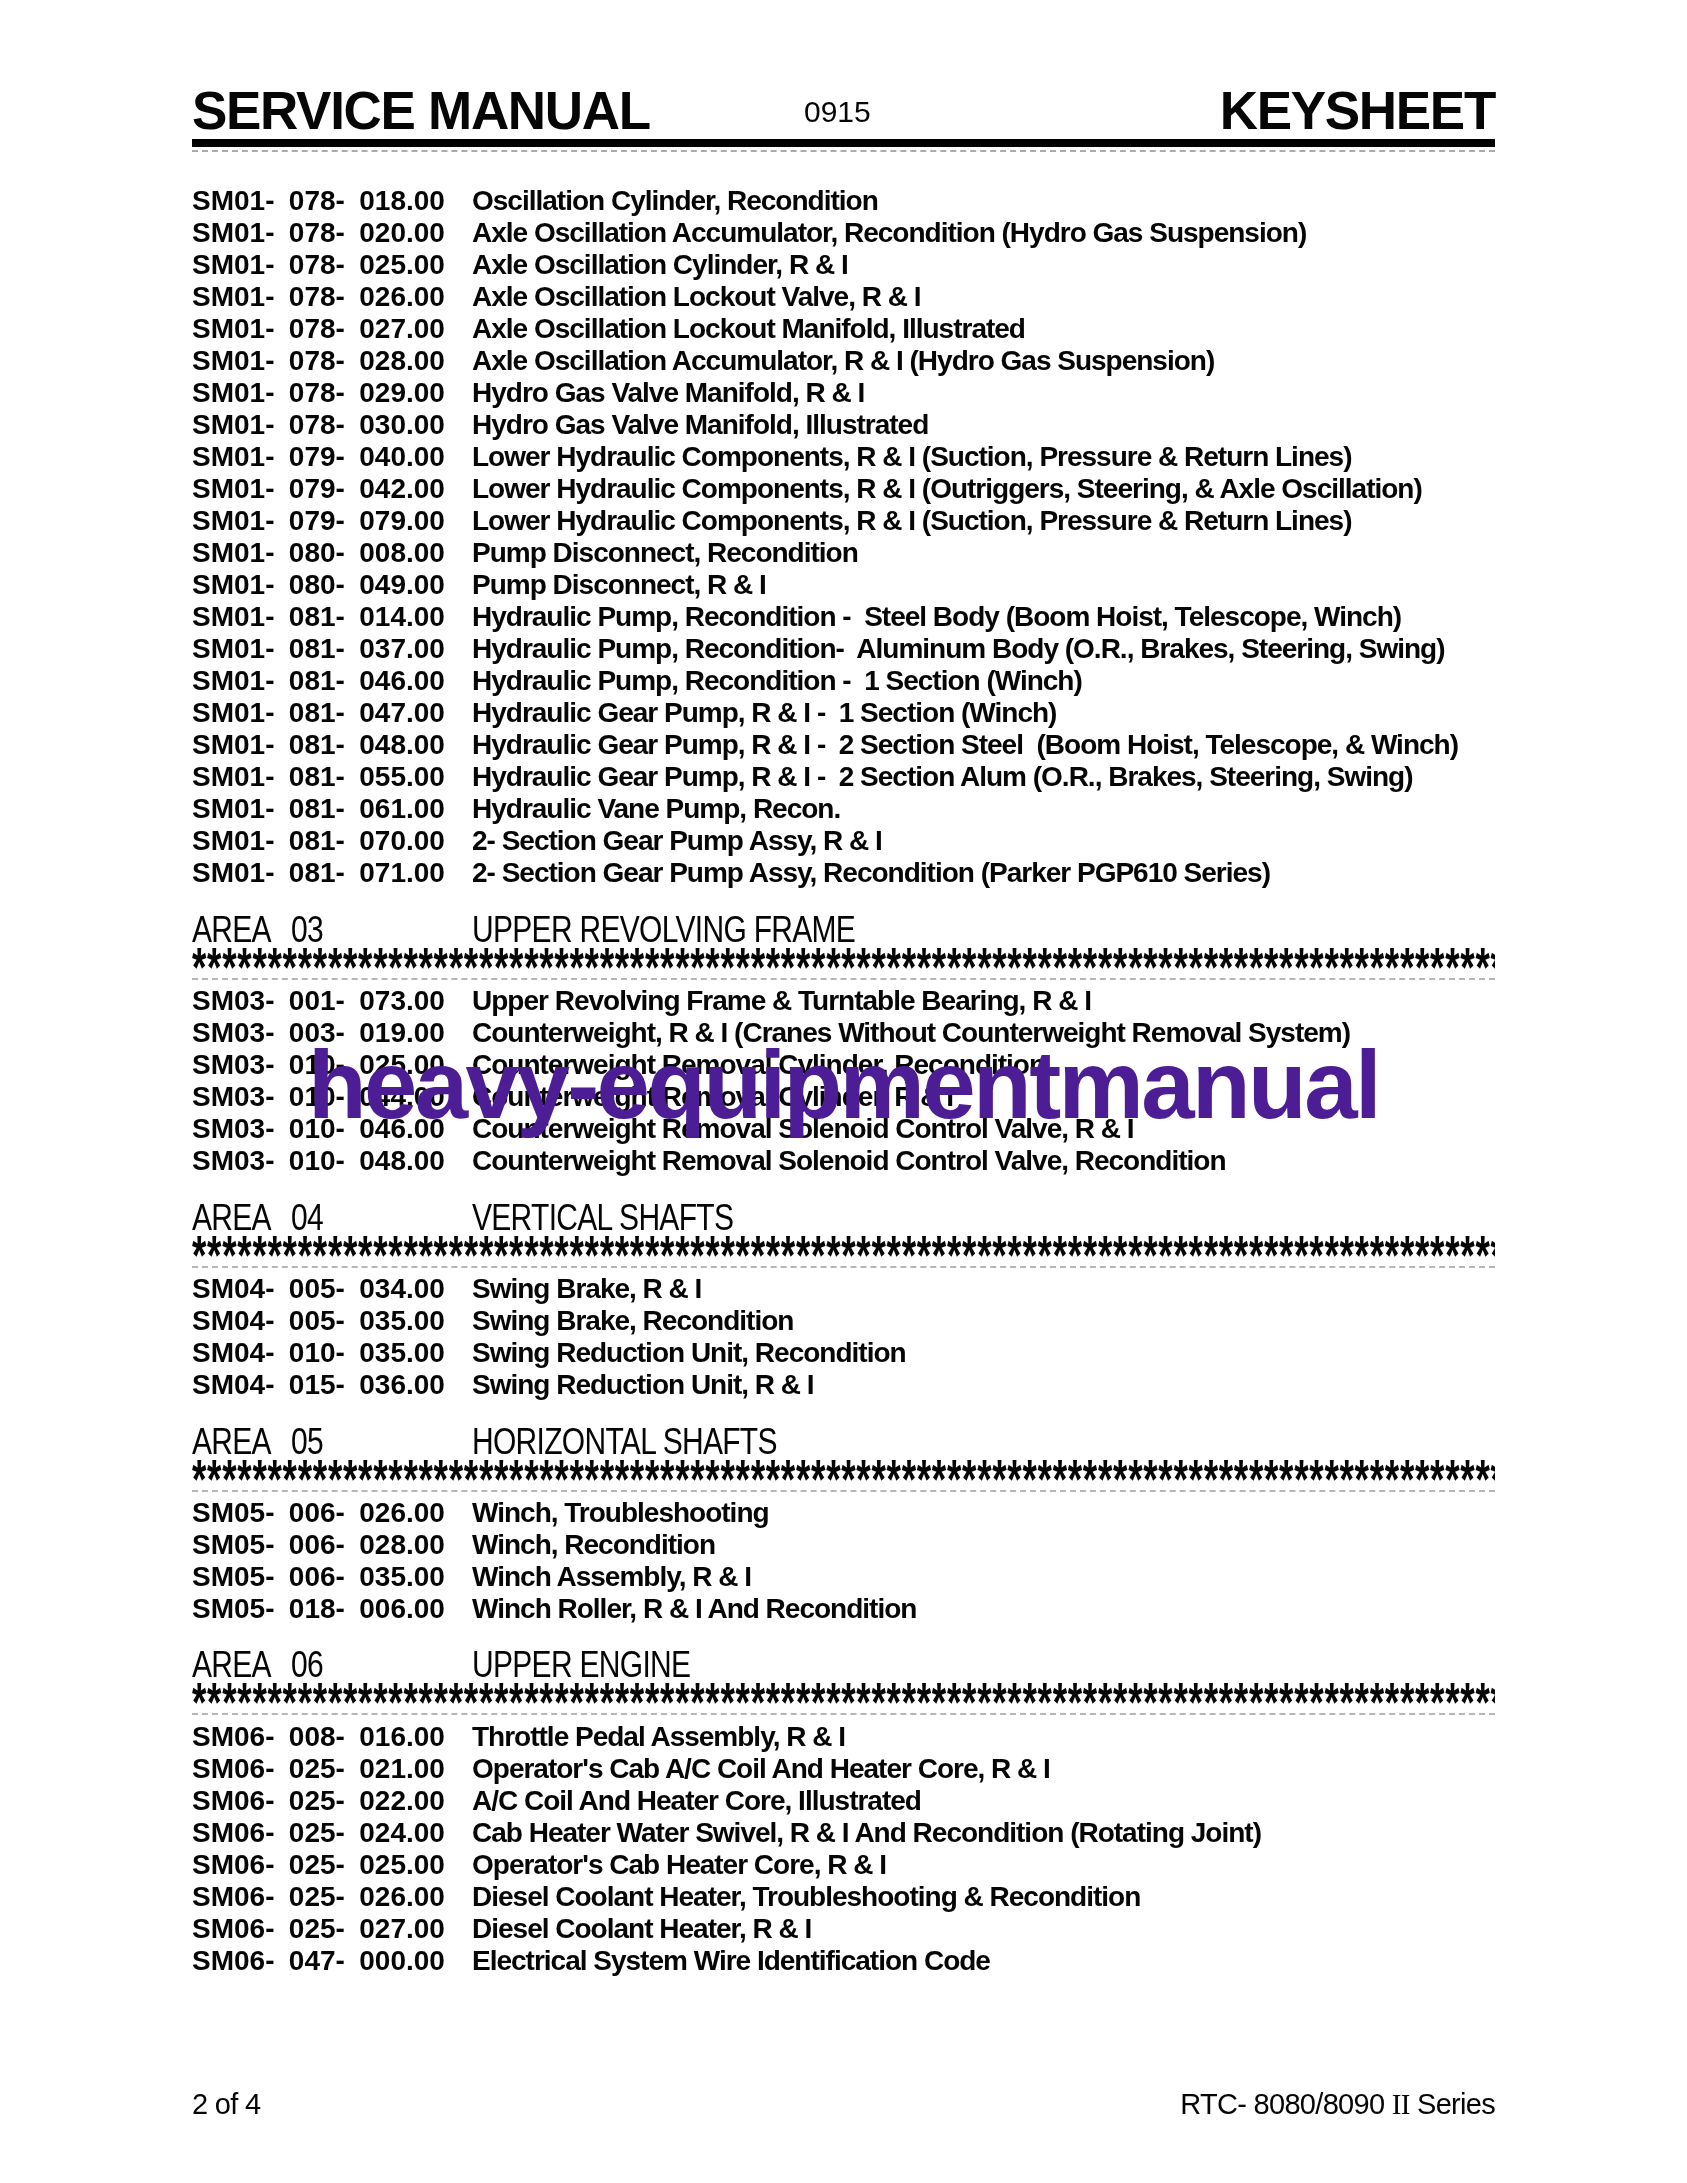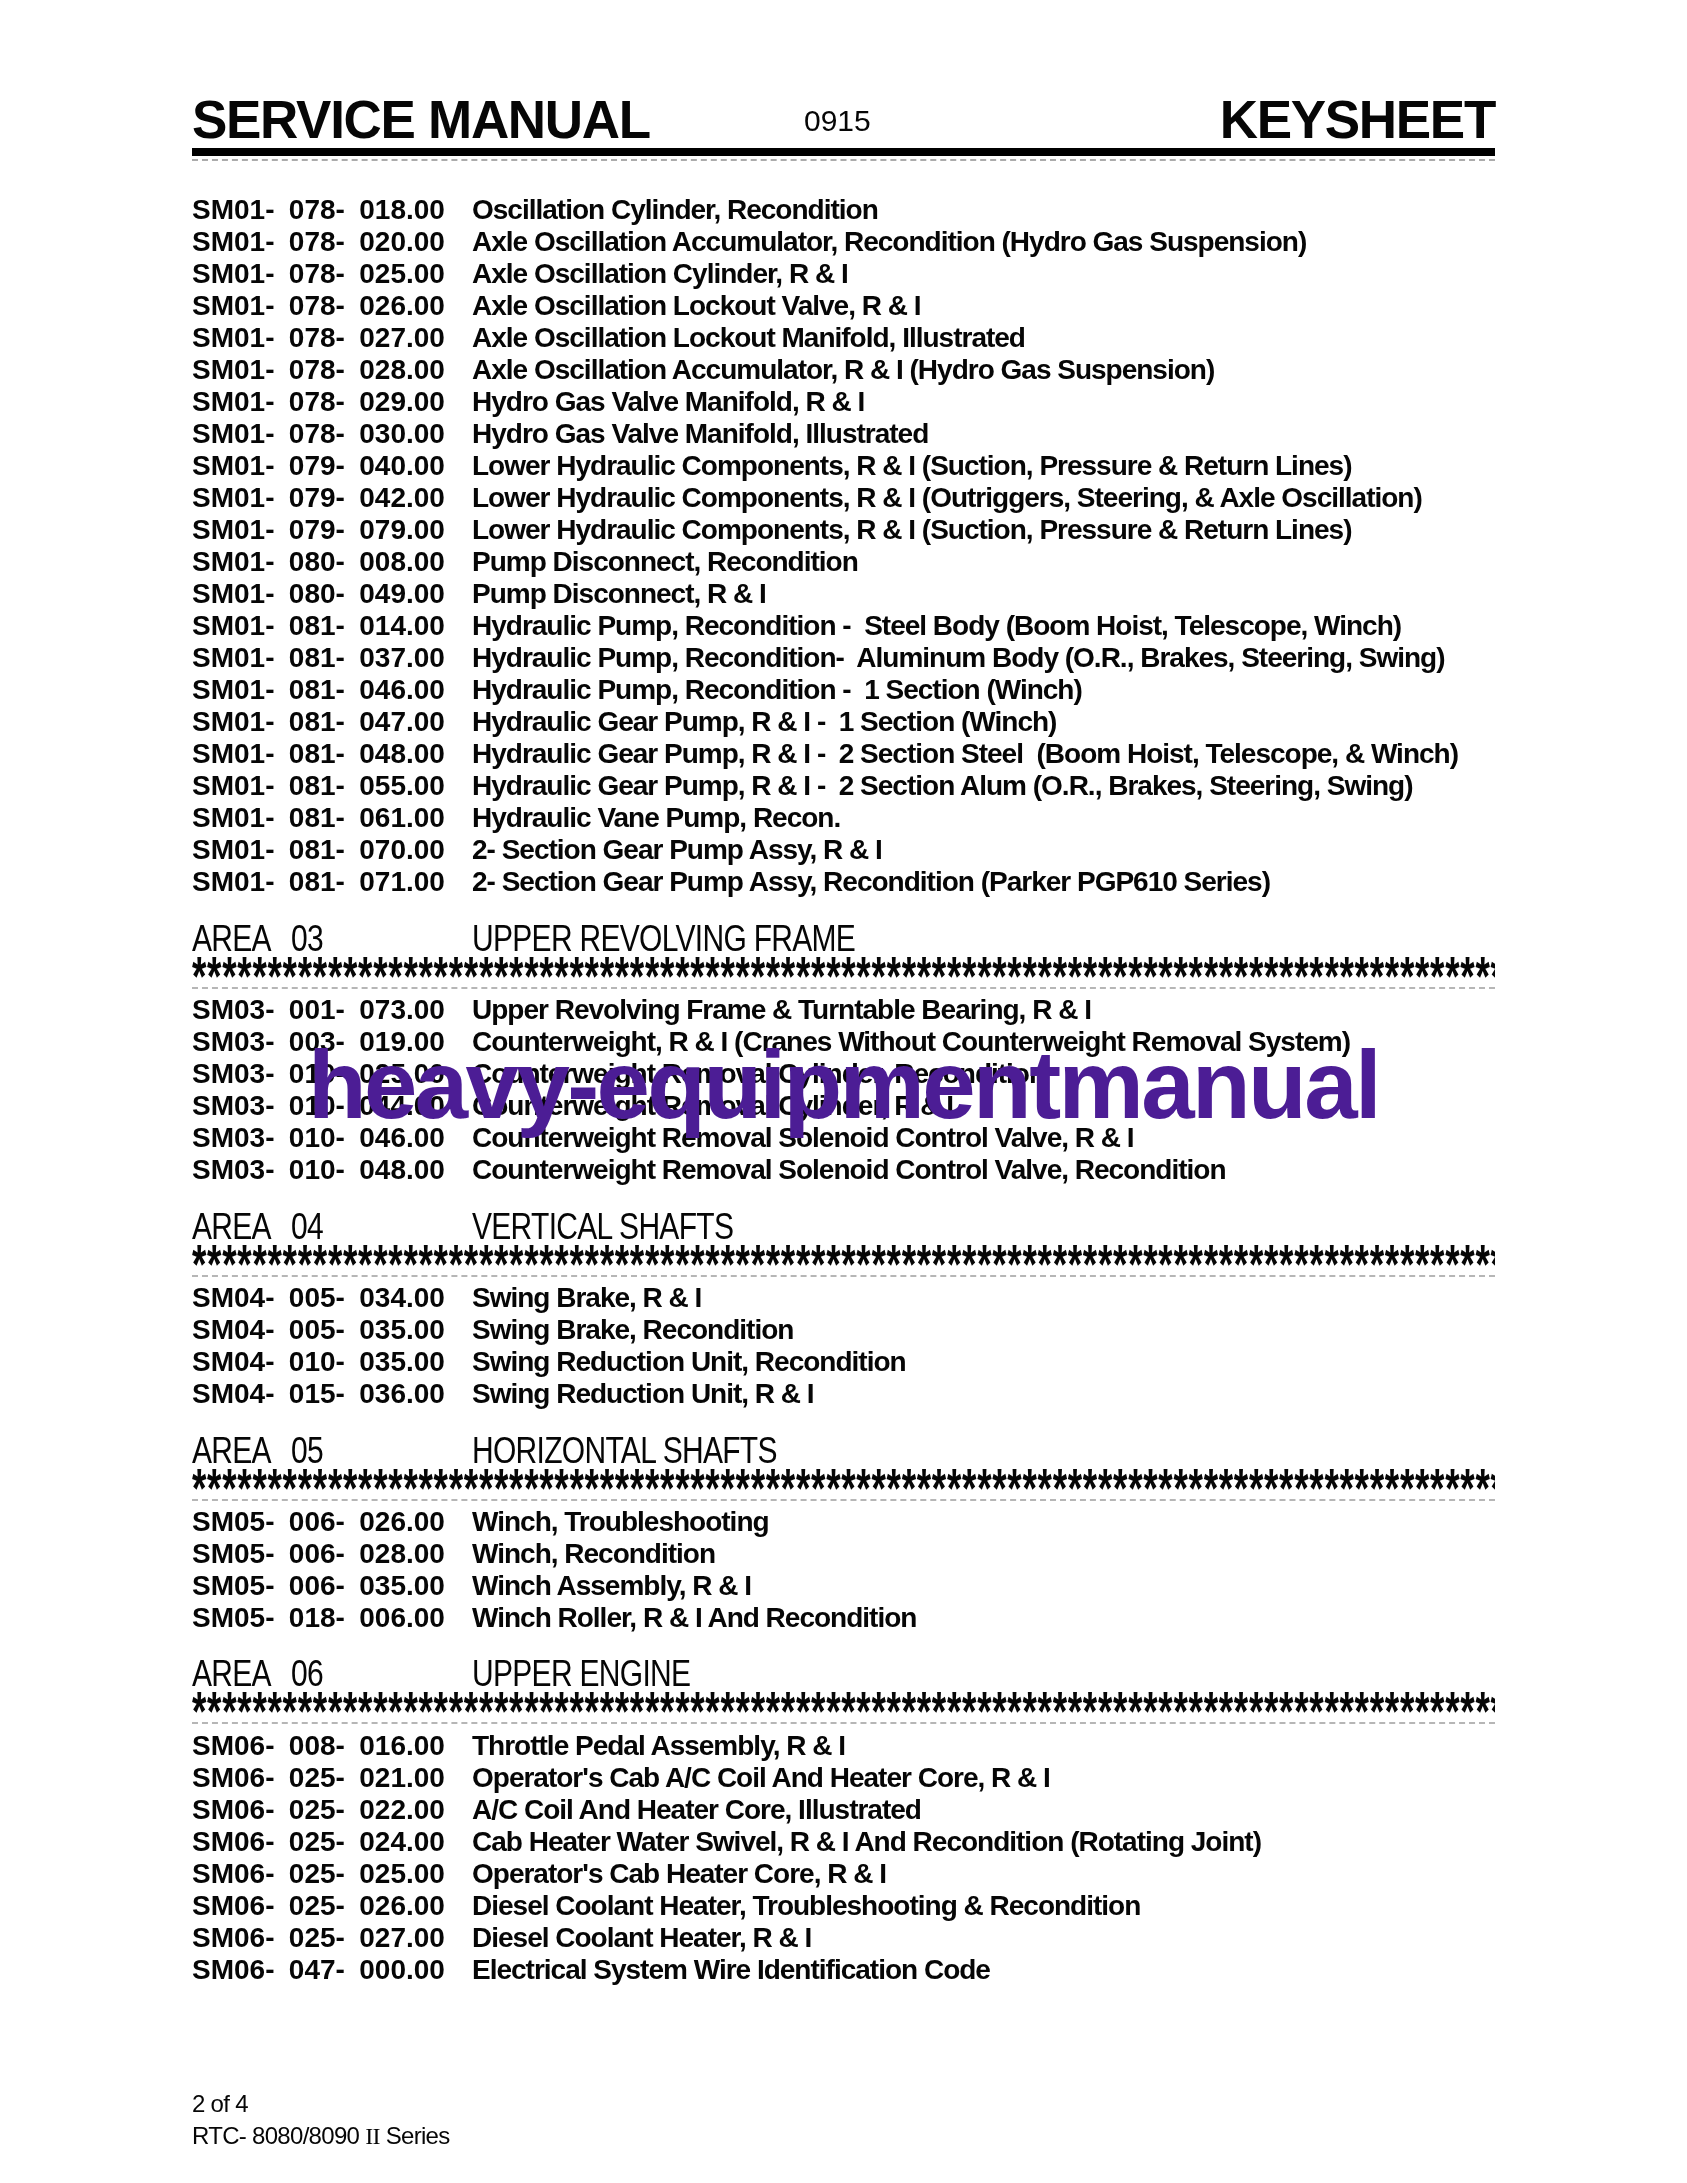--- a/index.html
+++ b/index.html
@@ -14,21 +14,21 @@
   .page {
     position: relative;
     width: 1687px;
     height: 2183px;
     overflow: hidden;
     background: #ffffff;
   }
   .content {
     position: absolute;
     left: 192px;
-    top: 99px;
+    top: 90px;
     width: 1303px;
   }
   
   .masthead {
     position: relative;
     display: flex;
     align-items: baseline;
     height: 42px;
     line-height: 42px;
     white-space: nowrap;
@@ -124,25 +124,24 @@
     z-index: 9;
   }
   
   .footer {
     position: absolute;
     left: 192px;
     top: 2088px;
     width: 1303px;
     display: flex;
     justify-content: space-between;
-    font-size: 24px;
+    font-size: 29px;
     letter-spacing: -0.7px;
     line-height: 32px;
     white-space: pre;
-    flex-direction: column;
   }
   .footer .serif { font-family: "Liberation Serif", "DejaVu Serif", serif; }
 </style>
 </head>
 <body>
 
 <div class="page">
   <div class="content">
 
     <header class="masthead">

